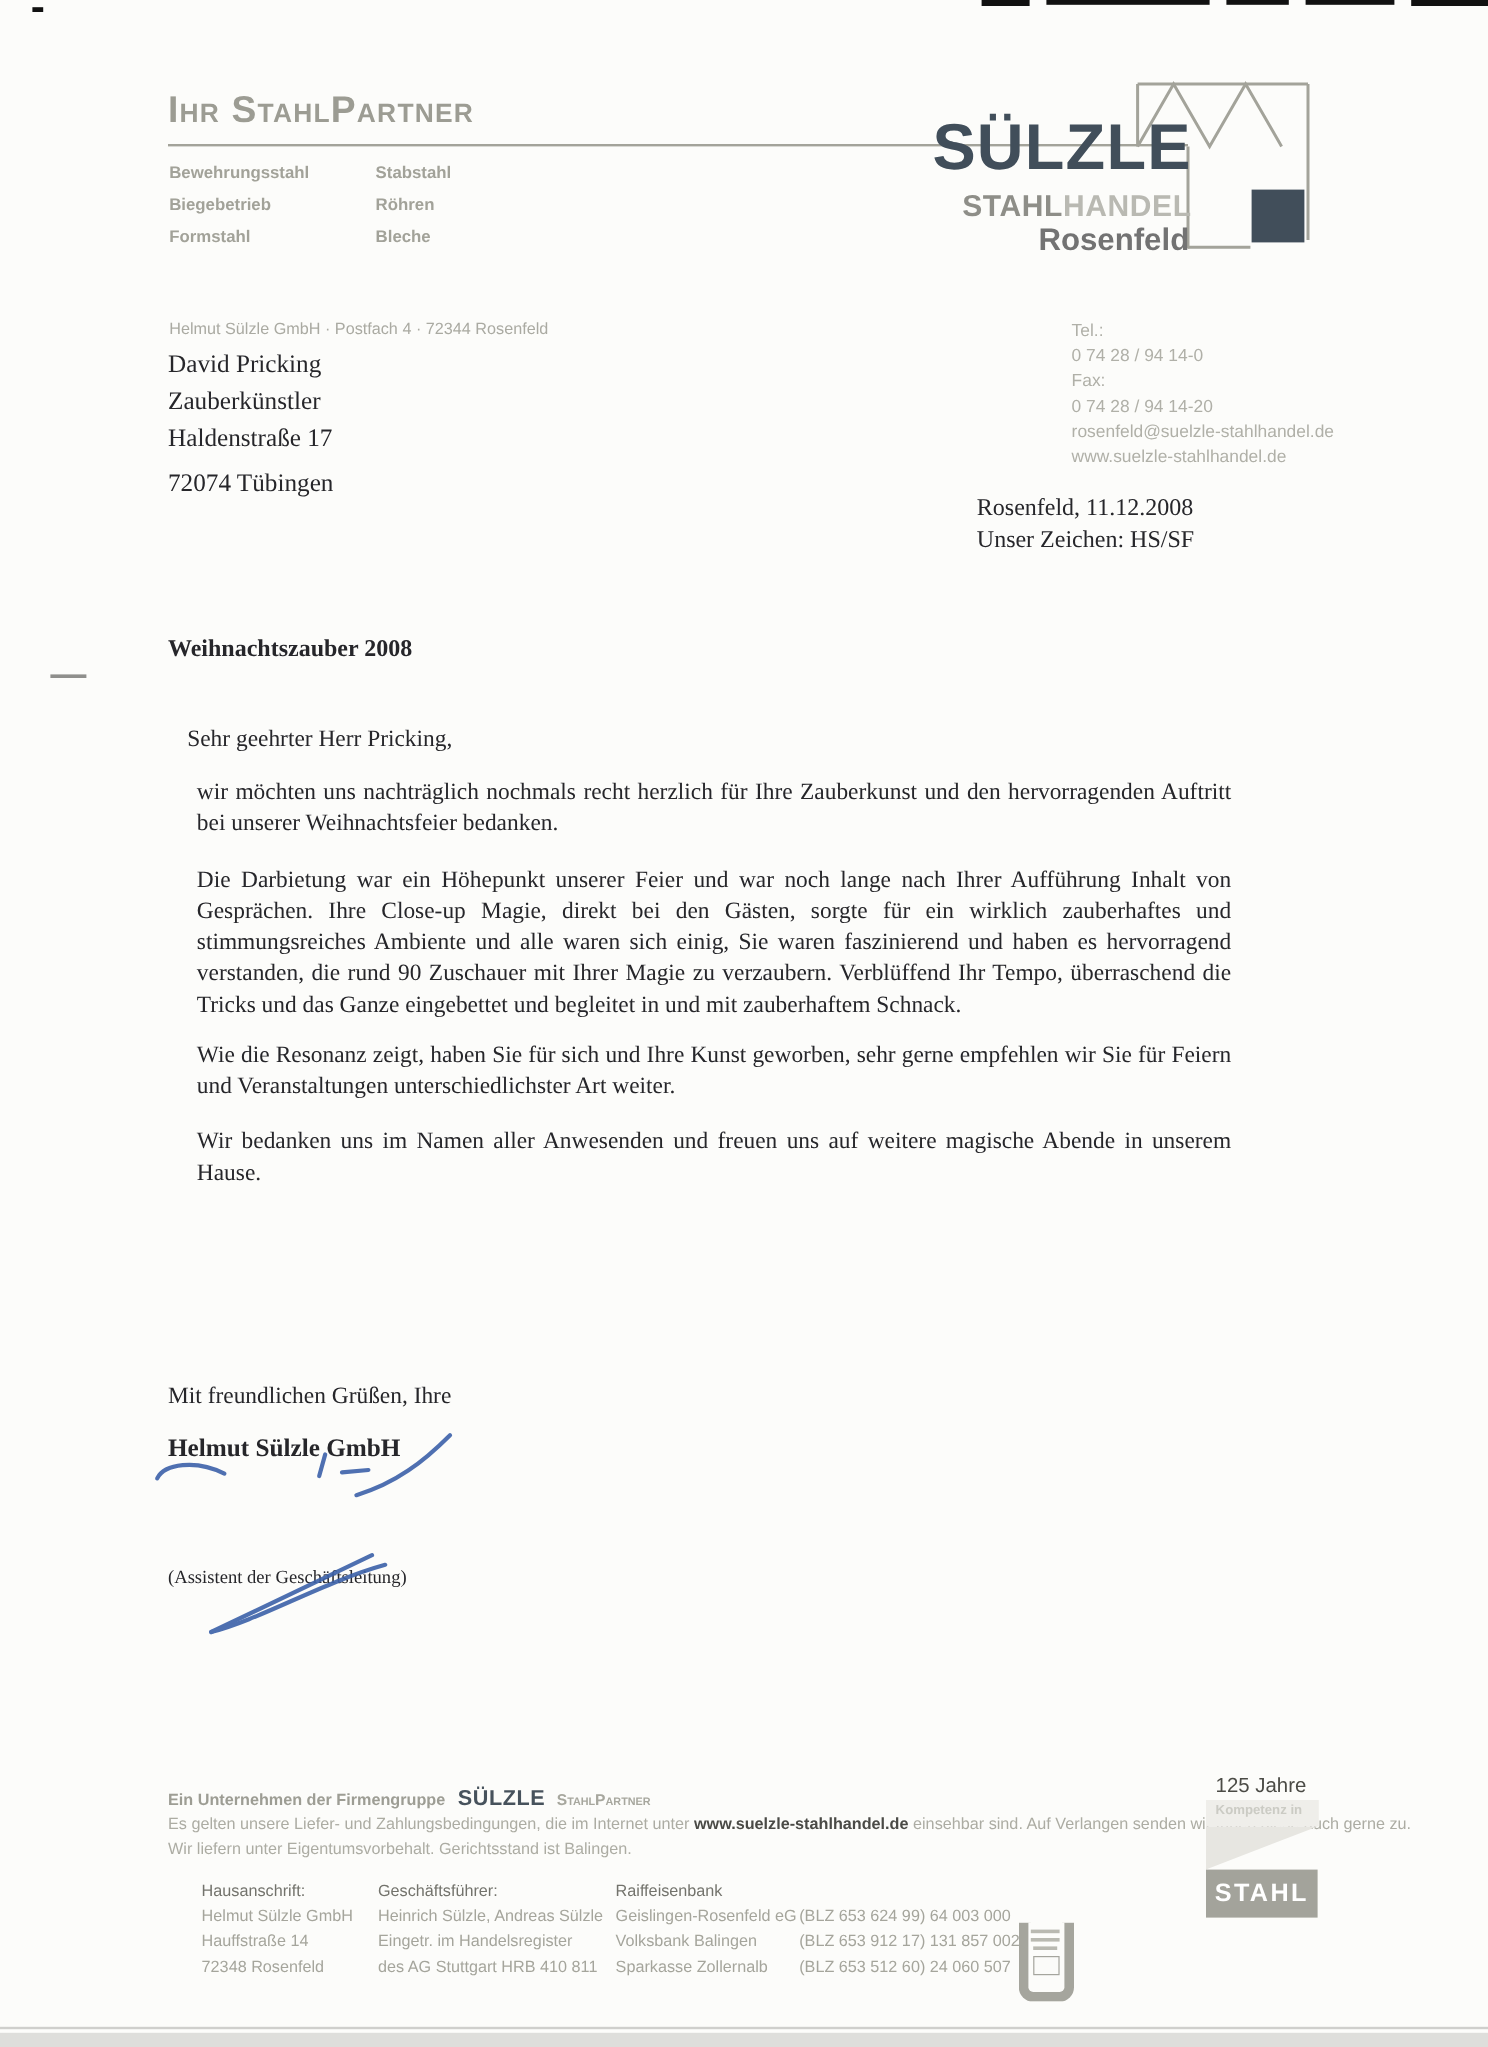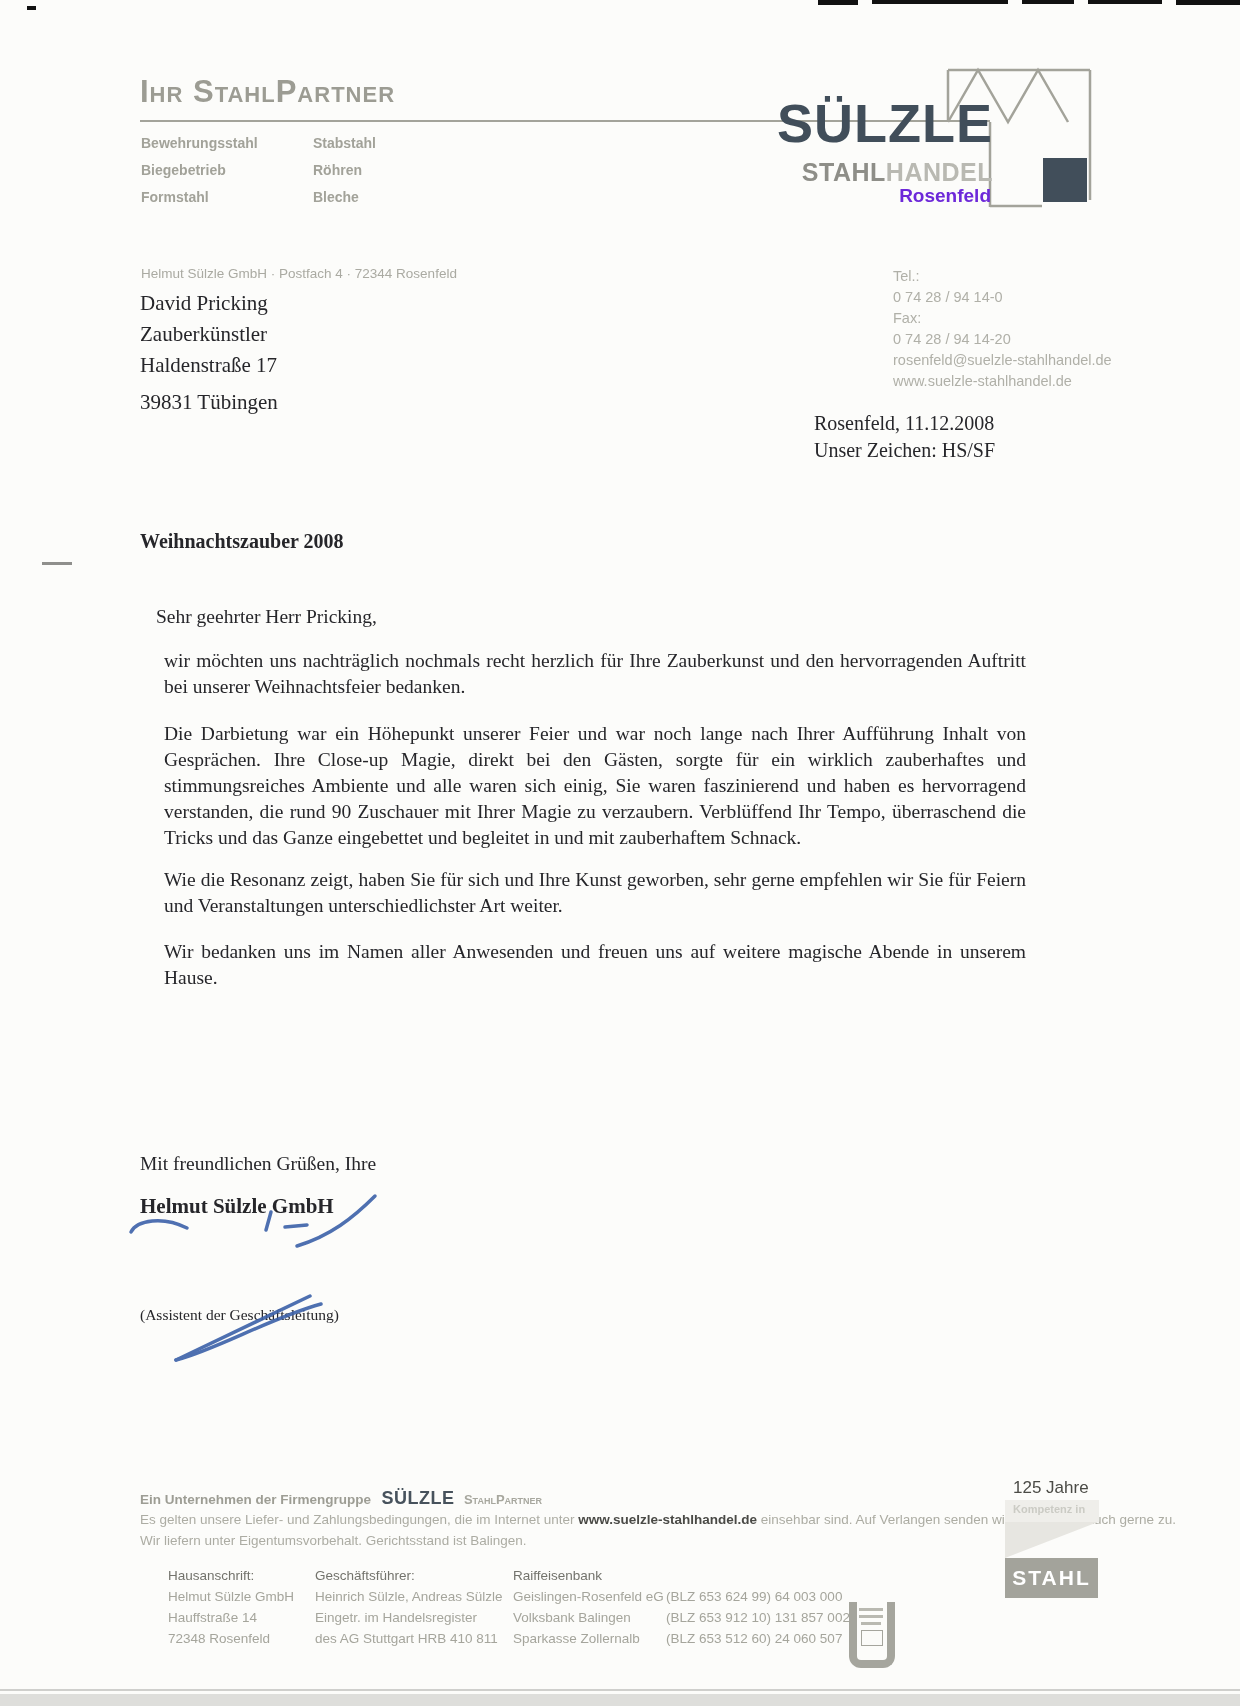--- a/index.html
+++ b/index.html
@@ -29,21 +29,21 @@
   .logo-block{position:absolute;left:760px;top:60px;width:345px;height:160px;}
   .logo-truss{position:absolute;left:180px;top:0;}
   .logo-main{
     position:absolute;right:112px;top:36px;
     font-size:54px;font-weight:bold;color:#414e5a;letter-spacing:1px;
     font-family:"Liberation Sans",sans-serif;line-height:1;
   }
   .logo-sub{position:absolute;right:112px;top:100px;font-size:25px;font-weight:bold;line-height:1;letter-spacing:.5px;}
   .logo-sub .s1{color:#8e8e88;}
   .logo-sub .s2{color:#b9b9b2;}
-  .logo-city{position:absolute;right:114px;top:126px;font-size:19px;font-weight:bold;color:#6d28d9;line-height:1;}
+  .logo-city{position:absolute;right:114px;top:126px;font-size:26px;font-weight:bold;color:#737373;line-height:1;}
   
   .sender-line{position:absolute;left:141px;top:266px;font-size:13.5px;color:#aaaaa2;}
   .recipient{position:absolute;left:140px;top:288px;font-family:"Liberation Serif",serif;
     font-size:21px;color:#26262a;line-height:31px;}
   .recipient-city{position:absolute;left:140px;top:390px;font-family:"Liberation Serif",serif;
     font-size:21px;color:#26262a;}
   
   .contact{position:absolute;left:893px;top:266px;font-size:14.5px;color:#b0b0a8;line-height:21px;}
   .contact .row{display:flex;flex-direction:column;}
   .contact .lbl{width:44px;}
@@ -143,21 +143,21 @@
     <div class="logo-sub"><span class="s1">STAHL</span><span class="s2">HANDEL</span></div>
     <div class="logo-city">Rosenfeld</div>
   </div>
 
   <div class="sender-line">Helmut Sülzle GmbH · Postfach 4 · 72344 Rosenfeld</div>
   <div class="recipient">
     <div>David Pricking</div>
     <div>Zauberkünstler</div>
     <div>Haldenstraße 17</div>
   </div>
-  <div class="recipient-city">39831 Tübingen</div>
+  <div class="recipient-city">72074 Tübingen</div>
 
   <div class="contact">
     <div class="row">
         <span class="lbl">Tel.:</span>
         <span>0 74 28 / 94 14-0</span>
       </div>
     <div class="row">
         <span class="lbl">Fax:</span>
         <span>0 74 28 / 94 14-20</span>
       </div>
@@ -217,21 +217,21 @@
   </div>
   <div class="f-col fc3">
     <div class="title">Raiffeisenbank</div>
     <div>Geislingen-Rosenfeld eG</div>
     <div>Volksbank Balingen</div>
     <div>Sparkasse Zollernalb</div>
   </div>
   <div class="f-col fc4">
     <div class="spacer"></div>
     <div>(BLZ 653 624 99)   64 003 000</div>
-    <div>(BLZ 653 912 10) 131 857 002</div>
+    <div>(BLZ 653 912 17) 131 857 002</div>
     <div>(BLZ 653 512 60)   24 060 507</div>
   </div>
 
   <div class="jahre">125 Jahre</div>
   <div class="kompetenz">Kompetenz in</div>
   <div class="kompetenz-wedge"></div>
   <div class="stahlbox">STAHL</div>
 
   <div class="magnet">
     <div class="u"></div>

